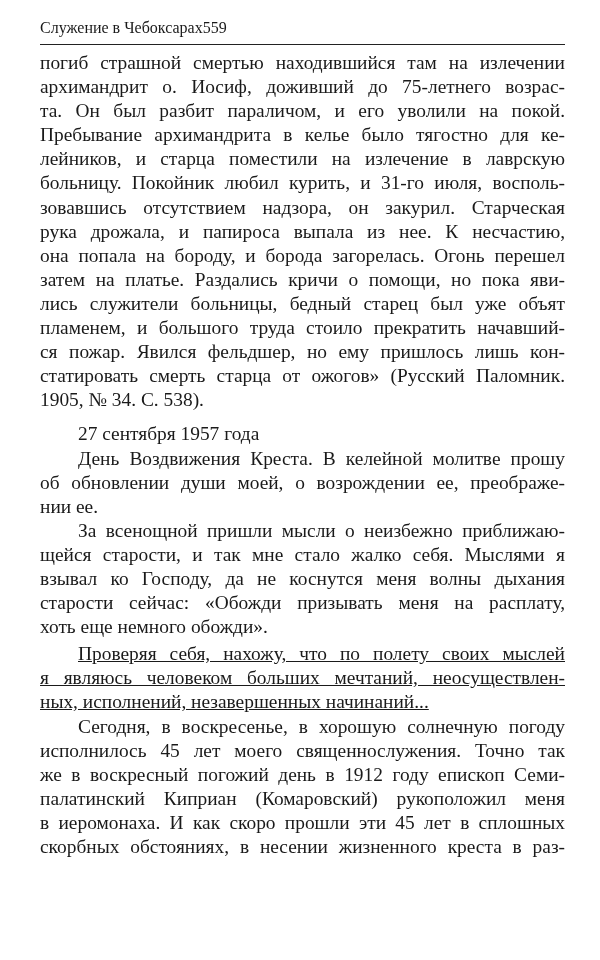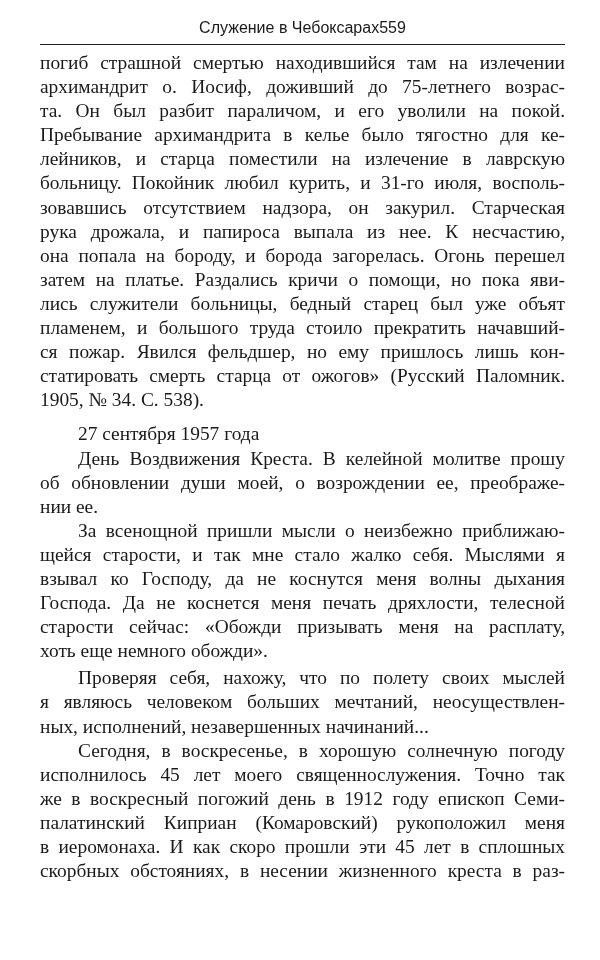--- a/index.html
+++ b/index.html
@@ -1,27 +1,27 @@
 <!DOCTYPE html>
 <html><head>
 <meta charset="utf-8">
 <style>
   html, body { margin:0; padding:0; background:#ffffff; }
   body { width:600px; height:960px; overflow:hidden; position:relative; color:#1a1a1a; }
   .page { position:absolute; left:40px; top:18px; width:525px; }
-  .running-head { display:flex; justify-content:center; align-items:flex-end;
-    font-family:Liberation Sans, sans-serif; font-size:16px; line-height:20px;
+  .running-head { display:flex; justify-content:flex-start; align-items:flex-end;
+    font-family:Liberation Serif, serif; font-size:16px; line-height:20px;
     padding-bottom:6px; border-bottom:1.5px solid #222; }
   .body-text { font-family:"Liberation Serif", "DejaVu Serif", serif; font-size:19.4px;
     line-height:24.1px; margin-top:6px; }
   .line { display:block; white-space:nowrap; text-align:justify; text-align-last:justify; height:24.1px; }
   .line.last { text-align-last:left; }
   .indent { padding-left:38px; }
   .date { display:block; padding-left:38px; margin-top:10px; height:24.1px; }
-  .para-gap { margin-top:3px; }
+  .para-gap { margin-top:3px;text-decoration:underline; }
 </style>
 </head>
 <body>
 
 <div class="page">
   <div class="running-head">
     <span>Служение в Чебоксарах</span>
     <span>559</span>
   </div>
   <div class="body-text" id="body">
@@ -45,21 +45,20 @@
       <span class="date">27 сентября 1957 года</span>
       <div>
         <span class="line indent">День Воздвижения Креста. В келейной молитве прошу</span>
         <span class="line">об обновлении души моей, о возрождении ее, преображе-</span>
         <span class="line last">нии ее.</span>
       </div>
       <div>
         <span class="line indent">За всенощной пришли мысли о неизбежно приближаю-</span>
         <span class="line">щейся старости, и так мне стало жалко себя. Мыслями я</span>
         <span class="line">взывал ко Господу, да не коснутся меня волны дыхания</span>
-        <span class="line">Господа. Да не коснется меня печать дряхлости, телесной</span>
         <span class="line">старости сейчас: «Обожди призывать меня на расплату,</span>
         <span class="line last">хоть еще немного обожди».</span>
       </div>
       <div class="para-gap">
         <span class="line indent">Проверяя себя, нахожу, что по полету своих мыслей</span>
         <span class="line">я являюсь человеком больших мечтаний, неосуществлен-</span>
         <span class="line last">ных, исполнений, незавершенных начинаний...</span>
       </div>
       <div>
         <span class="line indent">Сегодня, в воскресенье, в хорошую солнечную погоду</span>

